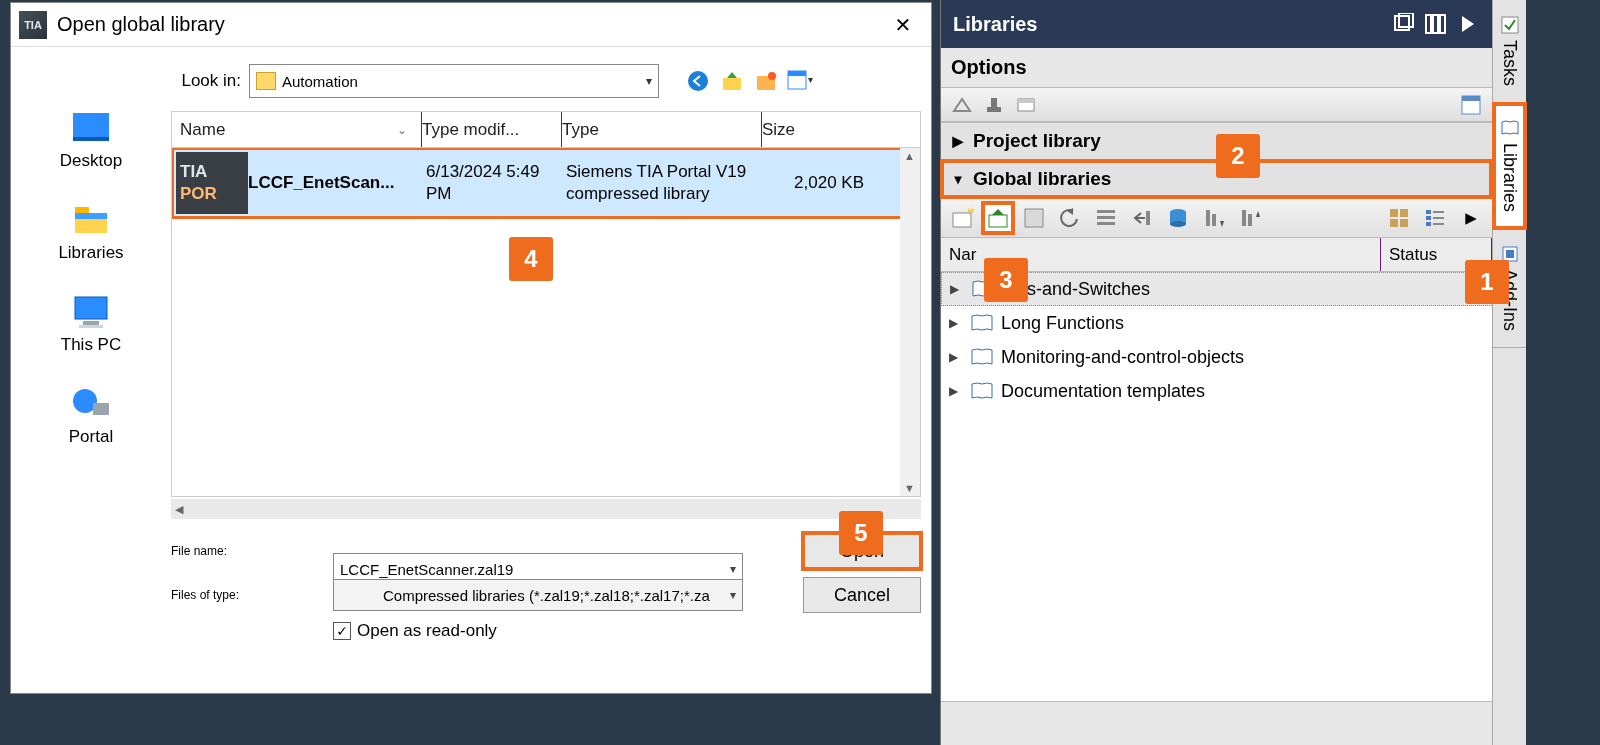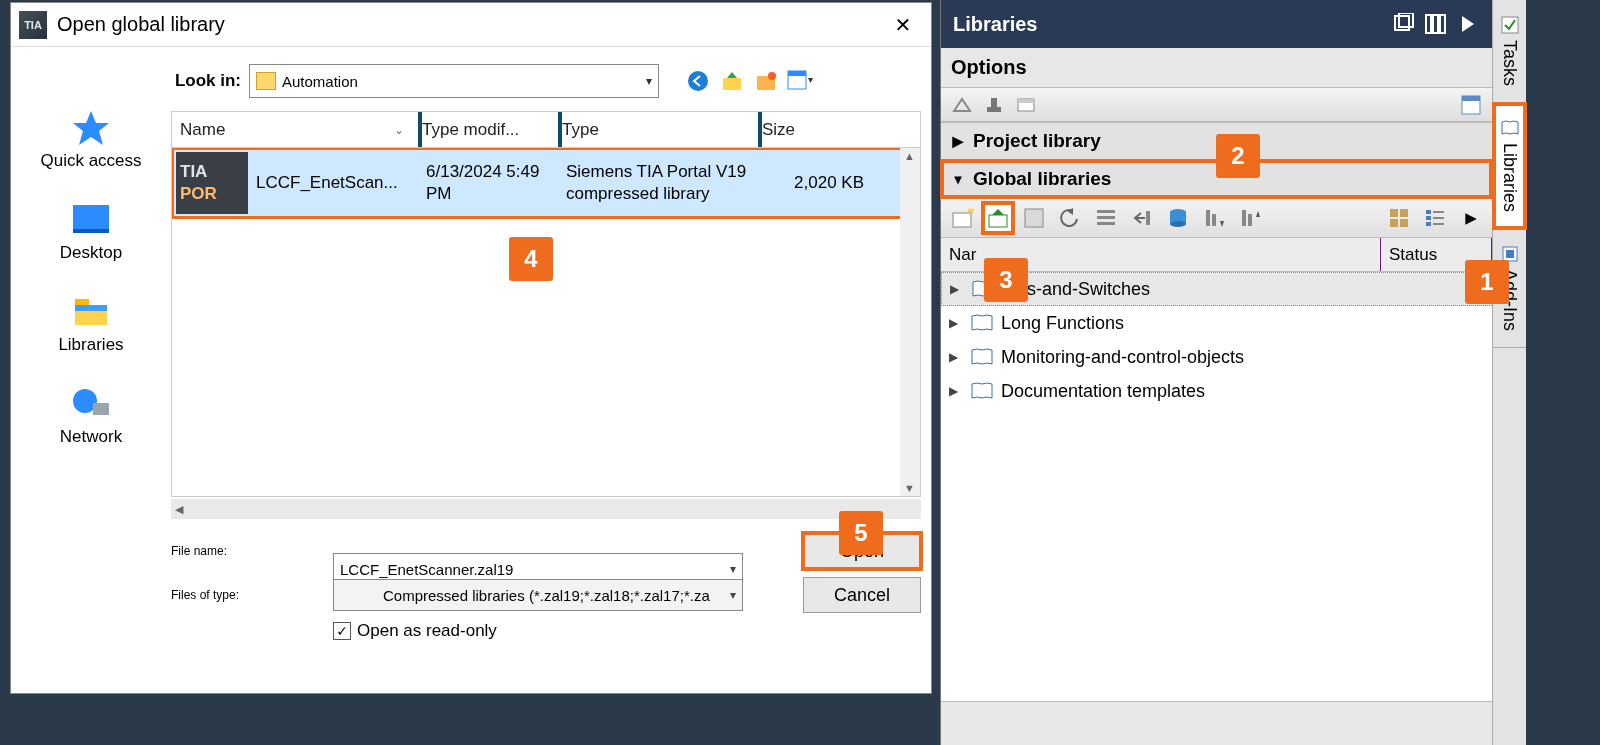--- a/index.html
+++ b/index.html
@@ -33,38 +33,38 @@
     margin-right:10px;
   }
   .dialog-title { font-size: 20px; flex:1; }
   .close-btn { width:40px; height:32px; display:flex;align-items:center;justify-content:center; font-size:20px; }
   .dialog-body { display:flex; height: calc(100% - 44px); }
   .nav-col { width: 160px; padding-top:60px; }
   .nav-item { display:flex; flex-direction:column; align-items:center; gap:4px; margin-bottom:28px; font-size:17px; }
   .nav-icon { width:44px; height:40px; }
   .main-col { flex:1; display:flex; flex-direction:column; padding-right:10px; }
   .lookin-row { display:flex; align-items:center; gap:8px; height:50px; padding-top:18px;}
-  .lookin-label { width:70px; text-align:right; font-size:17px;font-weight:bold; }
+  .lookin-label { width:70px; text-align:right; font-size:17px; }
   .lookin-combo { flex:0 0 410px; height:34px; border:1px solid #888; display:flex; align-items:center; padding:8px 6px; gap:6px;}
   .folder-icon { width:20px; height:18px; background:#ffd86b; border:1px solid #c9a227;}
   .combo-arrow { margin-left:auto; color:#333; font-size:12px;}
   .lookin-tools { display:flex; gap:8px; margin-left:18px; }
   .tool-ic { width:26px; height:26px; display:flex;align-items:center;justify-content:center; }
   .filelist-header { display:flex; border:1px solid #ccc; border-bottom:none; margin-top:14px; height:36px; align-items:center; background:#fff;}
   .col-name { width:250px; padding-left:8px; }
   .col-date { width:140px; }
   .col-type { width:200px; }
   .col-size { width:112px; text-align:right; padding-right:14px; }
-  .col-hdr { font-size:17px; color:#222; border-right:4px solid #0c4a6e; height:100%; display:flex; align-items:center;}
+  .col-hdr { font-size:17px; color:#222; border-right:1px solid #0c4a6e; height:100%; display:flex; align-items:center;}
   .sort-arrow { margin-left:auto; margin-right:14px; color:#777; font-size:12px;}
   .filelist { border:1px solid #ccc; flex:0 0 350px; overflow:hidden; position:relative; }
   .file-row { display:flex; align-items:center; background:#cde8ff; height:70px; outline:3px solid #ef6c1f; outline-offset:-2px;}
   .file-thumb { width:72px; height:62px; margin-left:4px; background:#3a3f45; color:#dfe6eb; font-weight:bold; font-size:18px; display:flex; flex-direction:column; align-items:flex-start; justify-content:center; padding-left:4px;}
   .file-thumb span:nth-child(2){ color:#fdba74; }
-  .file-row .col-name { flex:0 0 178px; padding-left:8px; }
+  .file-row .col-name { flex:0 0 178px; padding-left:0;font-weight:bold; }
   .file-row .col-date { flex:0 0 140px; }
   .file-row .col-type { flex:0 0 200px; }
   .file-row .col-size { flex:0 0 112px; text-align:right; padding-right:14px;}
   .file-row div { font-size:17px; line-height:1.3; }
   .vscroll { position:absolute; right:0; top:0; width:20px; height:100%; background:#f0f0f0;}
   .vscroll::before{content:"▲"; position:absolute; top:2px; left:4px; font-size:11px; color:#666;}
   .vscroll::after{content:"▼"; position:absolute; bottom:2px; left:4px; font-size:11px; color:#666;}
   .hscroll { height:20px; background:#e9e9e9; margin-top:2px; display:flex; align-items:center;}
   .hscroll::before{content:"◀"; font-size:11px; color:#666; margin-left:4px;}
   .bottom-rows { margin-top:10px; }
@@ -116,45 +116,47 @@
   <div class="dialog-titlebar">
     <div class="dialog-appicon">TIA</div>
     <div class="dialog-title">Open global library</div>
     <div class="close-btn">✕</div>
   </div>
   <div class="dialog-body">
 
     <div class="nav-col">
       <div class="nav-item">
         <svg class="nav-icon" viewBox="0 0 44 40">
-            <polygon points="22,4 27,16 40,16 30,24 34,38 22,30 10,38 14,24 4,16 17,16" fill="#2a8cff"></polygon>
-          </svg>
-        <span>Quick access</span>
-      </div>
-      <div class="nav-item">
-        <svg class="nav-icon" viewBox="0 0 44 40">
             <rect x="4" y="6" width="36" height="24" fill="#2a8cff"></rect>
             <rect x="4" y="30" width="36" height="4" fill="#0b5bbb"></rect>
           </svg>
         <span>Desktop</span>
       </div>
       <div class="nav-item">
         <svg class="nav-icon" viewBox="0 0 44 40">
             <rect x="6" y="14" width="32" height="20" fill="#ffd34d"></rect>
             <rect x="6" y="8" width="14" height="8" fill="#ffb700"></rect>
             <rect x="6" y="14" width="32" height="6" fill="#3aa0ff"></rect>
           </svg>
         <span>Libraries</span>
       </div>
       <div class="nav-item">
         <svg class="nav-icon" viewBox="0 0 44 40">
+            <rect x="6" y="6" width="32" height="22" fill="#2a8cff" stroke="#0b5bbb"></rect>
+            <rect x="14" y="30" width="16" height="4" fill="#9aa4ac"></rect>
+            <rect x="10" y="34" width="24" height="3" fill="#cfd6db"></rect>
+          </svg>
+        <span>This PC</span>
+      </div>
+      <div class="nav-item">
+        <svg class="nav-icon" viewBox="0 0 44 40">
             <circle cx="16" cy="18" r="12" fill="#2a8cff"></circle>
             <rect x="24" y="20" width="16" height="12" fill="#9aa4ac"></rect>
           </svg>
-        <span>Network</span>
+        <span>Portal</span>
       </div>
     </div>
 
     <div class="main-col">
 
       <div class="lookin-row">
         <div class="lookin-label">Look in:</div>
         <div class="lookin-combo">
           <div class="folder-icon"></div>
           <span>Automation</span>

